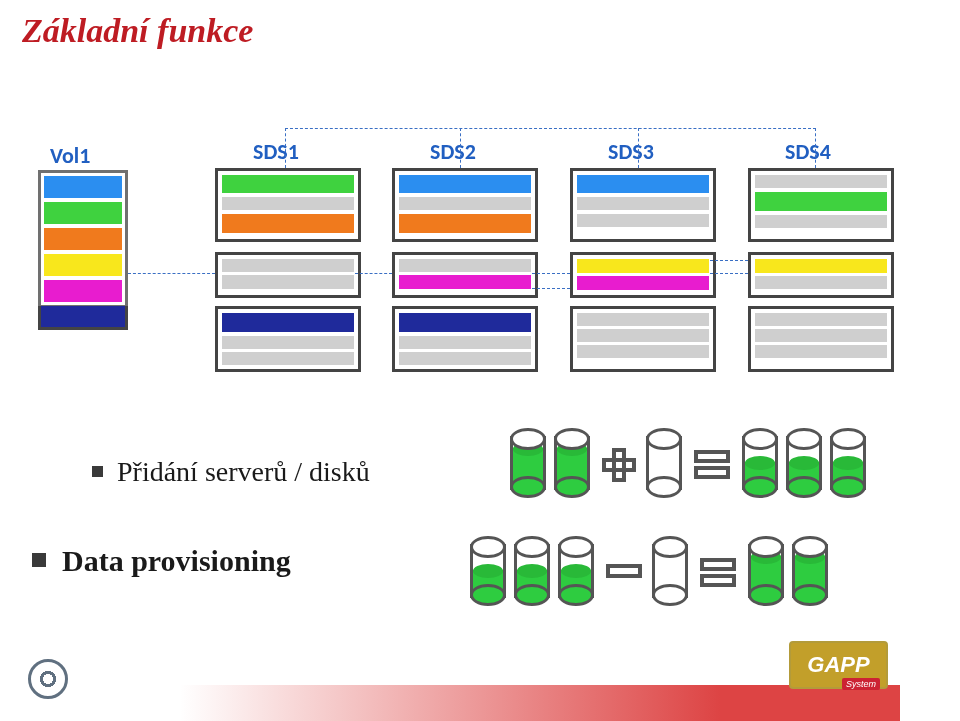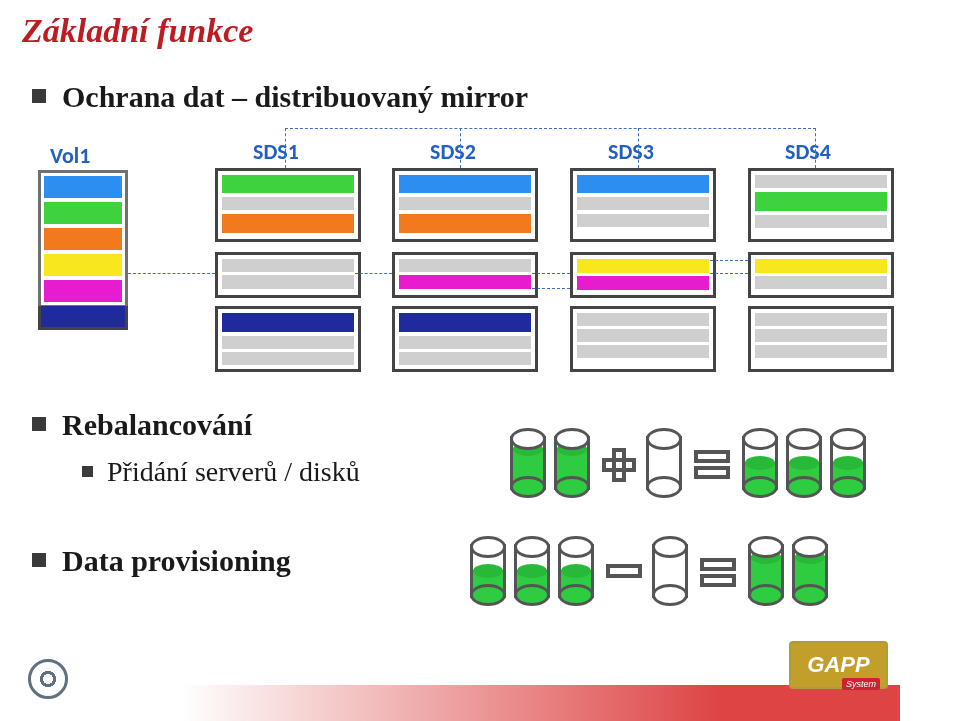--- a/index.html
+++ b/index.html
@@ -37,23 +37,20 @@
   .dsw{position:absolute;left:28px;bottom:22px;font:italic 700 20px Arial,sans-serif;color:#6c7b88;line-height:1.05;}
   .dsw .disk{display:inline-block;width:34px;height:34px;border:3px solid #607080;border-radius:50%;margin-right:10px;vertical-align:middle;background:radial-gradient(circle at 50% 50%,#fff 0 5px,#607080 5px 8px,#fff 8px);}
 </style>
 </head>
 <body>
 
 <div class="slide">
 
   <div class="title">Základní funkce</div>
 
-  <div class="bullet" style="left:32px;top:80px;">
-    <span class="sq"></span><span>Ochrana dat – distribuovaný mirror</span>
-  </div>
 
   <div class="collabel" style="left:50px;top:142px;">Vol1</div>
   <div class="box" style="left:38px;top:170px;width:84px;height:132px;border-width:3px;">
     <div class="slot" style="left:3px;top:3px;right:3px;height:22px;background:#2b8ef0;"></div>
     <div class="slot" style="left:3px;top:29px;right:3px;height:22px;background:#3fd23f;"></div>
     <div class="slot" style="left:3px;top:55px;right:3px;height:22px;background:#f07a1d;"></div>
     <div class="slot" style="left:3px;top:81px;right:3px;height:22px;background:#f8e71c;"></div>
     <div class="slot" style="left:3px;top:107px;right:3px;height:22px;background:#e81ccf;"></div>
   </div>
 
@@ -130,24 +127,21 @@
     <div class="slot" style="left:4px;right:4px;top:36px;height:13px;background:#cfcfcf;"></div>
   </div>
 
   <div class="dash" style="left:128px;top:273px;width:87px;"></div>
   <div class="dash" style="left:355px;top:273px;width:37px;"></div>
   <div class="dash" style="left:532px;top:273px;width:38px;"></div>
   <div class="dash" style="left:710px;top:273px;width:38px;"></div>
   <div class="dash" style="left:532px;top:288px;width:38px;"></div>
   <div class="dash" style="left:710px;top:260px;width:38px;"></div>
 
-  <div class="bullet" style="left:32px;top:408px;">
-    <span class="sq"></span><span>Rebalancování</span>
-  </div>
-  <div class="subbullet" style="left:82px;top:456px;">
+  <div class="subbullet" style="left:92px;top:456px;">
     <span class="sq"></span><span>Přidání serverů / disků</span>
   </div>
   <div class="bullet" style="left:32px;top:544px;">
     <span class="sq"></span><span>Data provisioning</span>
   </div>
 
   <div class="cyl" style="left:510px;top:428px;">
     <div class="wall"></div>
       <div class="fill" style="height:42px;"></div>
       <div class="filltop" style="bottom:42px;"></div>

